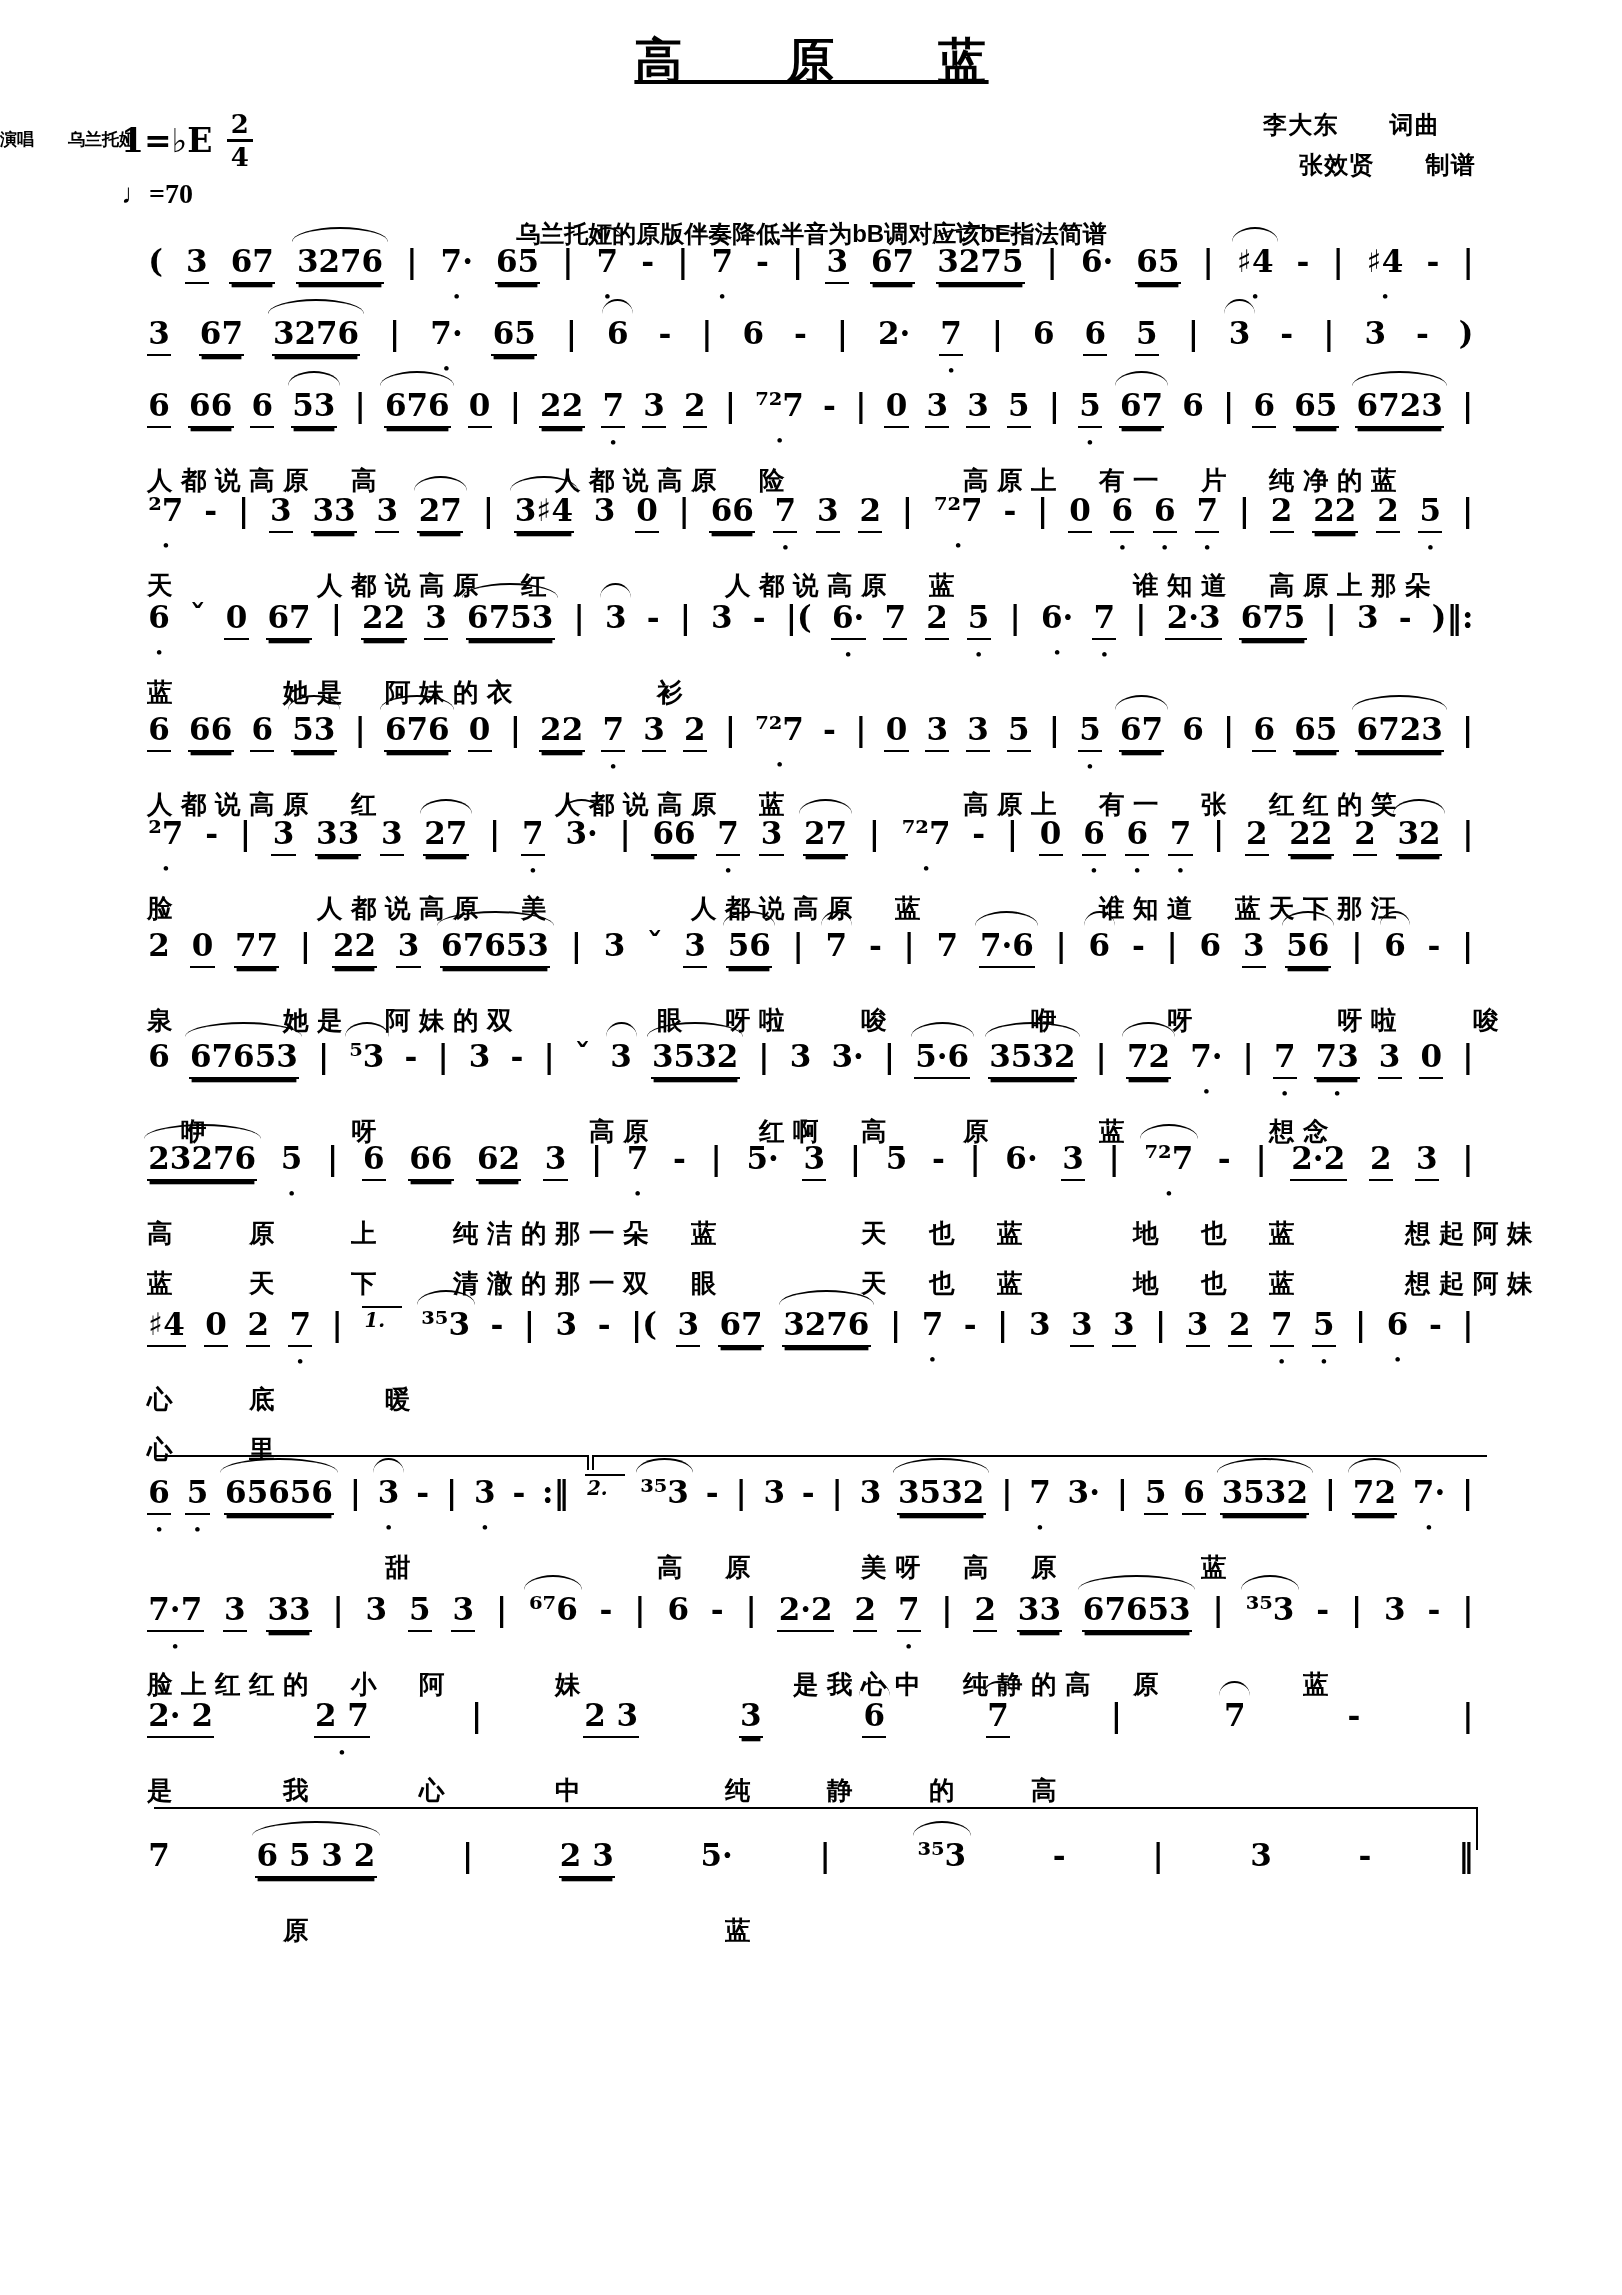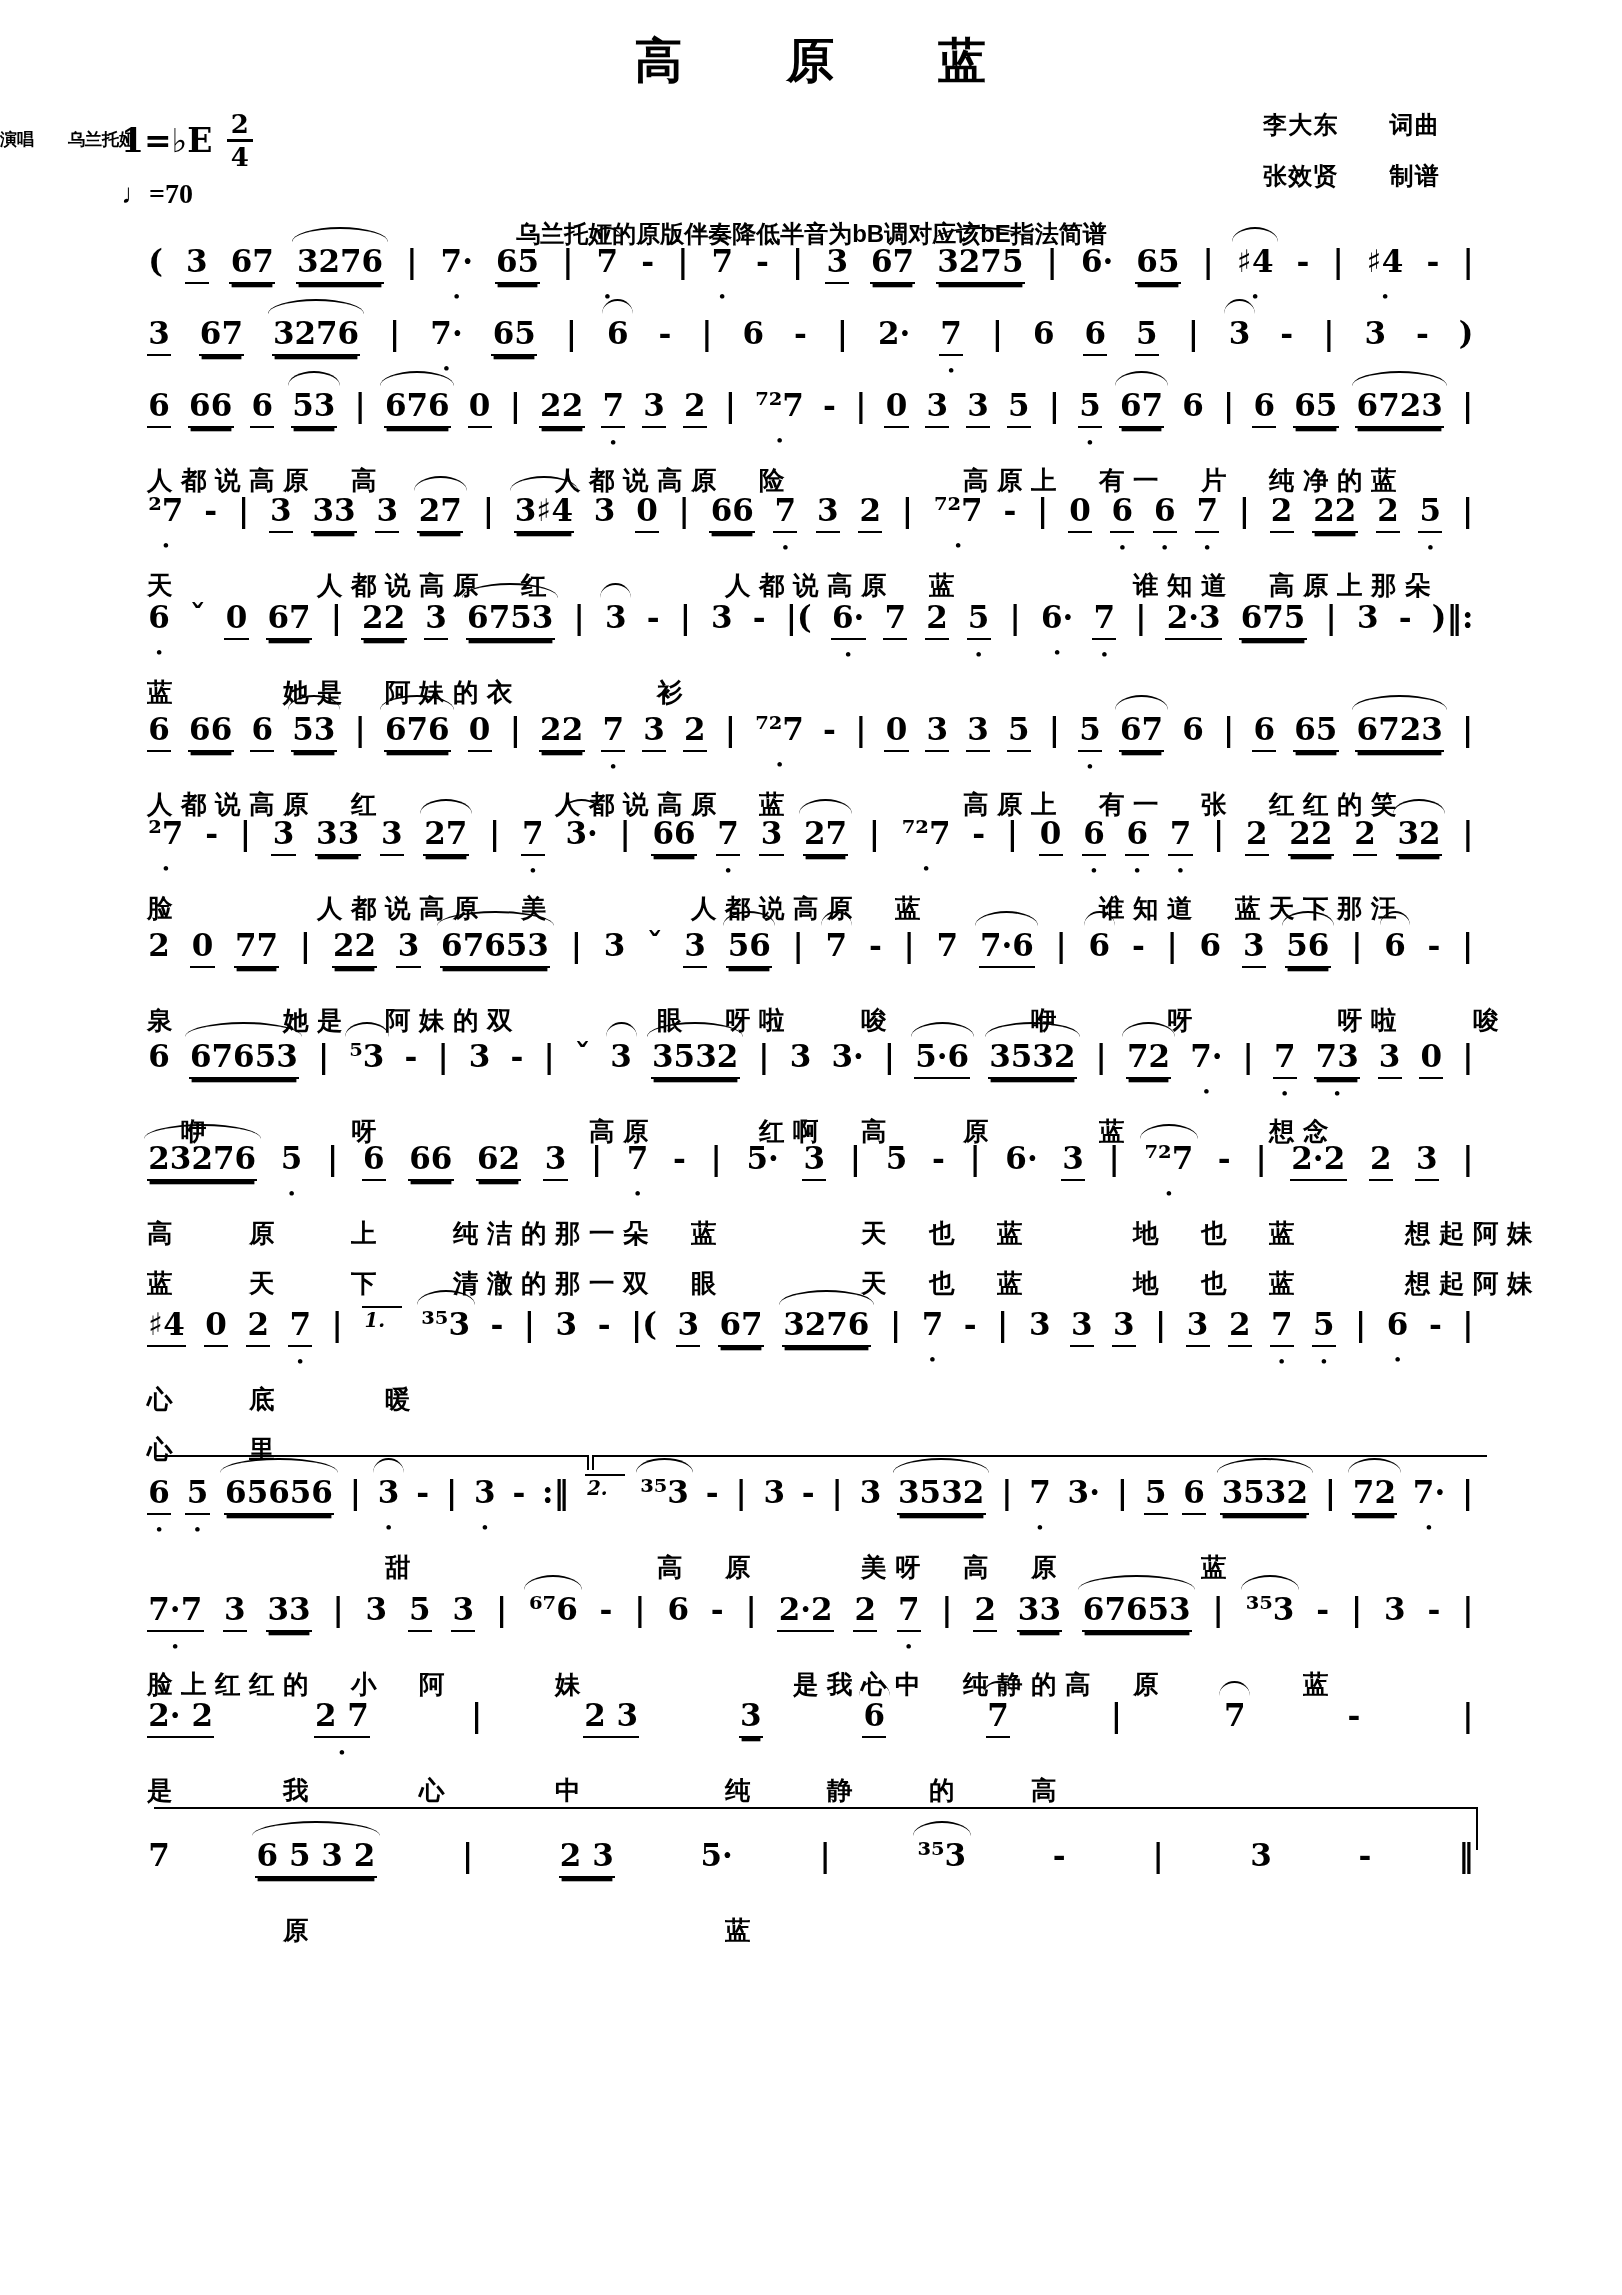--- a/index.html
+++ b/index.html
@@ -1,34 +1,34 @@
 <!DOCTYPE html>
 <html style="font-size:10.5px"><head>
 <meta charset="utf-8">
 <style>
   html,body{margin:0;padding:0;background:#888;}
   .page{position:relative;width:1623px;height:2295px;background:#ffffff;color:#000;
         font-family:"Liberation Sans","DejaVu Sans",sans-serif;overflow:hidden;}
 
   
   .title{position:absolute;top:29px;left:0;width:100%;text-align:center;
-         font-size:48px;font-weight:bold;letter-spacing:2.6px;}
+         font-size:48px;font-weight:bold;letter-spacing:2.6px;text-decoration:underline;}
   .keysig{position:absolute;left:121px;top:111px;display:flex;align-items:center;
           font-family:"DejaVu Serif","DejaVu Sans",serif;font-weight:bold;font-size:33px;}
   .frac{display:inline-flex;flex-direction:column;align-items:center;margin-left:14.4px;
         font-size:26px;line-height:1;}
   .frac .num{border-bottom:3.3px solid #000;padding:0 3.9px 2px;}
   .frac .den{padding-top:2px;}
   .tempo{position:absolute;left:121px;top:178px;font-family:Liberation Serif, serif;
          font-weight:bold;font-size:28px;text-align:center;}
   .singer{position:absolute;top:128px;left:0;width:100%;font-size:17px;font-weight:bold;}
   .subtitle{position:absolute;top:174px;left:0;width:100%;text-align:center;font-size:24px;font-weight:bold;margin-top:44px;}
   .credit{position:absolute;left:1263px;font-size:24px;font-weight:bold;letter-spacing:1.3px;}
   .credit.c1{top:109px;text-align:right;}
-  .credit.c2{top:160px;}
+  .credit.c2{top:149px;margin-left:36px;}
 
   
   .sys{position:absolute;left:147px;width:1328px;}
   .notation{display:flex;justify-content:space-between;align-items:baseline;
             font-family:"DejaVu Serif","DejaVu Sans",serif;font-weight:bold;font-size:31px;
             height:63px;}
   .tok{position:relative;display:inline-block;white-space:pre;padding:0 1.3px;}
   .u1{border-bottom:2.6px solid #000;padding-bottom:2.6px;}
   .u2{border-bottom:2.6px solid #000;box-shadow:0 5.9px 0 -2.6px #000;padding-bottom:2.6px;}
   .lo::after{content:"\2022";position:absolute;left:50%;transform:translateX(-50%);

